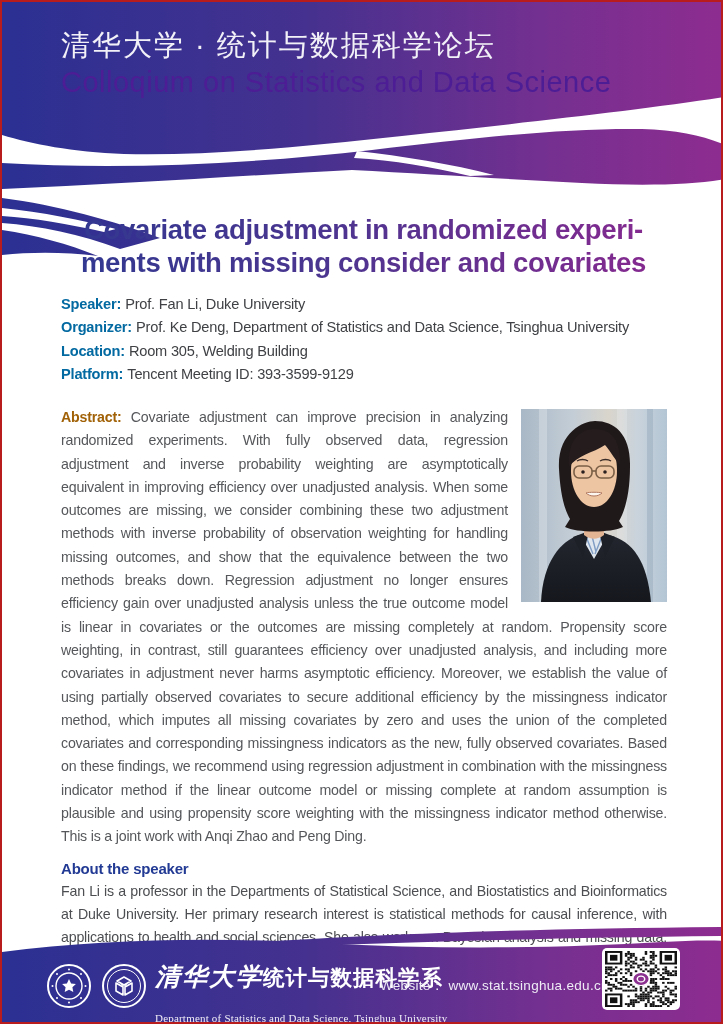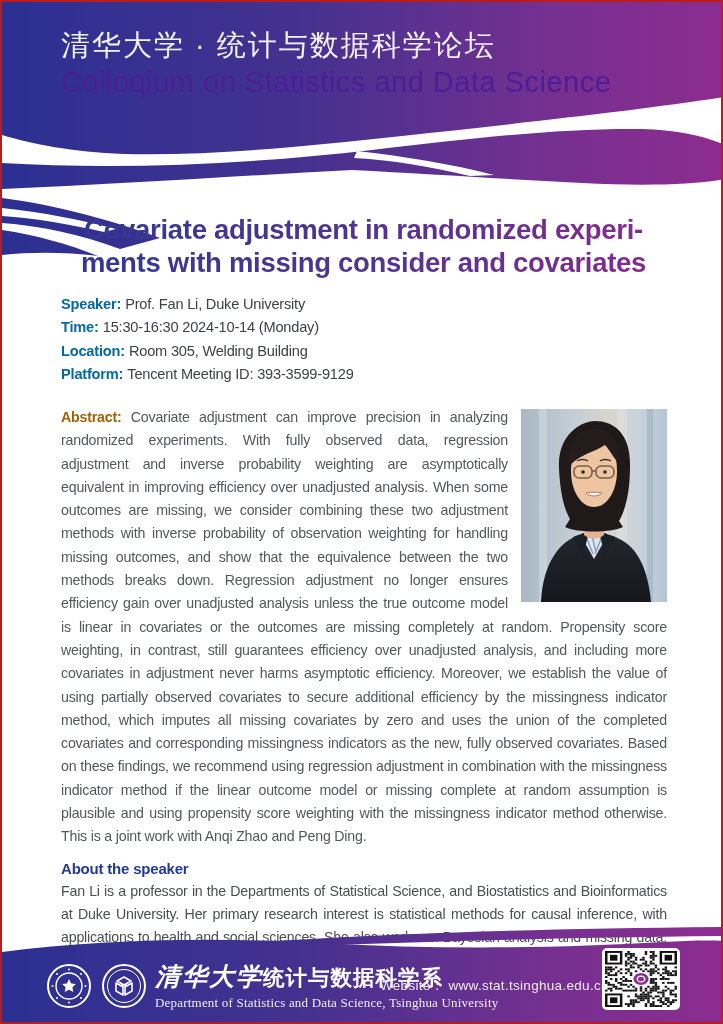--- a/index.html
+++ b/index.html
@@ -40,21 +40,21 @@
     margin-top:8px; font-size:15px; font-weight:bold; color:#223a94; line-height:23px; letter-spacing:-0.2px;
   }
   .about-p{ font-size:14.2px; line-height:23.3px; color:#4c4e51; text-align:justify; letter-spacing:-0.2px; }
   
   .footer-svg{ position:absolute; left:0; bottom:0; width:723px; height:96px; display:block; }
   .footer-logos{ position:absolute; left:44px; top:961px; display:flex; gap:9px; align-items:center; }
   .footer-dept{ position:absolute; left:153px; top:958px; color:#ffffff; }
   .dept-zh-line{ white-space:nowrap; }
   .dept-zh-script{ font-family:"DejaVu Serif", serif; font-style:italic; font-weight:bold; font-size:25px; letter-spacing:2px; }
   .dept-zh-print{ font-family:"Liberation Sans", sans-serif; font-weight:bold; font-size:21.5px; letter-spacing:1px; }
-  .dept-en{ font-family:"Liberation Serif", serif; font-size:13px; margin-top:2px; letter-spacing:0.2px; color:#f0edf7; }
+  .dept-en{ font-family:"Liberation Serif", serif; font-size:11px; margin-top:19px; letter-spacing:0.2px; color:#f0edf7; }
   .footer-site{ position:absolute; left:378px; top:975px; font-size:13.5px; font-weight:300; color:#efecf6; letter-spacing:0.3px; }
   .qr{
     position:absolute; left:600px; top:946px; width:78px; height:62px;
     background:#ffffff; border-radius:5px; padding:3px;
   }
   .qr svg{ display:block; width:72px; height:56px; }
 </style>
 </head>
 <body>
 
@@ -90,22 +90,22 @@
     <span>Covariate adjustment in randomized experi-</span><br>
     <span>ments with missing consider and covariates</span>
   </div>
 
   <div class="meta">
     <div class="meta-row">
       <span class="meta-label">Speaker:</span>
       <span class="meta-value">Prof. Fan Li, Duke University</span>
     </div>
     <div class="meta-row">
-      <span class="meta-label">Time:</span>
-      <span class="meta-value">15:30-16:30 2024-10-14  (Monday)</span>
+      <span class="meta-label">Organizer:</span>
+      <span class="meta-value">Prof. Ke Deng, Department of Statistics and Data Science, Tsinghua University</span>
     </div>
     <div class="meta-row">
       <span class="meta-label">Location:</span>
       <span class="meta-value">Room 305, Welding Building</span>
     </div>
     <div class="meta-row">
       <span class="meta-label">Platform:</span>
       <span class="meta-value">Tencent Meeting ID: 393-3599-9129</span>
     </div>
   </div>

